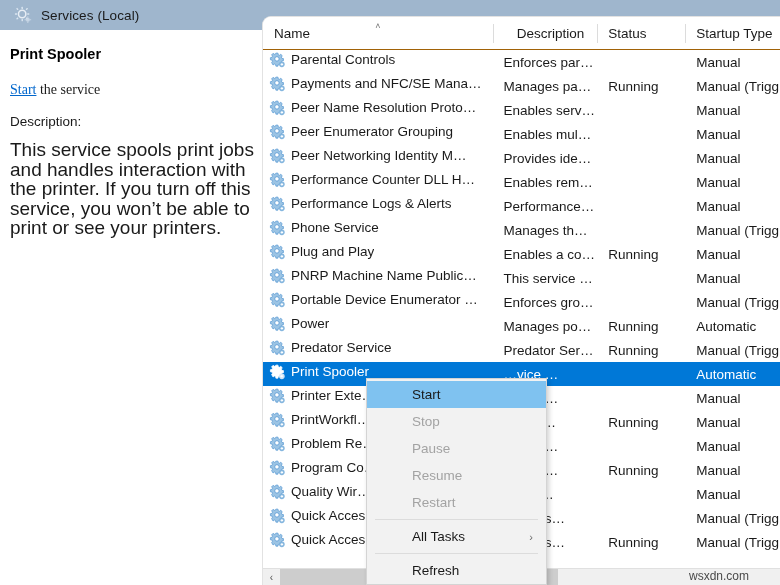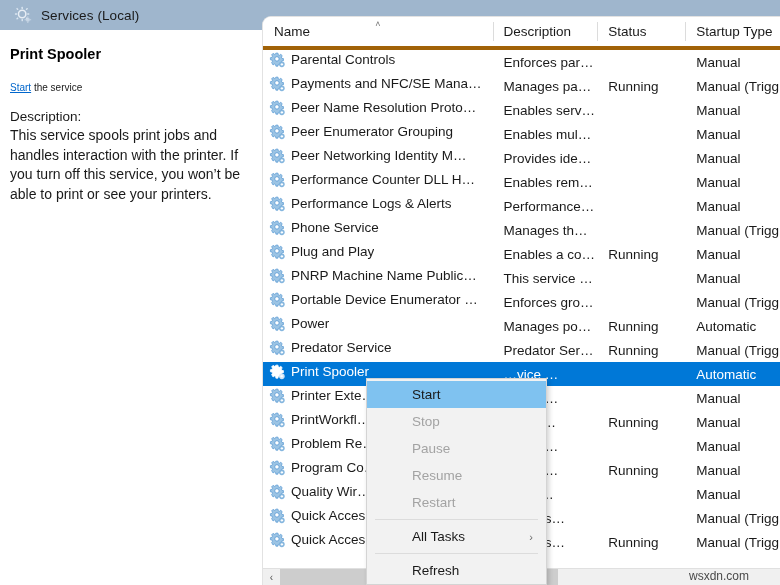--- a/index.html
+++ b/index.html
@@ -32,64 +32,64 @@
   .leftpane {
     position: absolute; left: 0; top: 30px; width: 262px; height: 555px;
     background: #ffffff;
     padding: 12px 10px 0 10px;
   }
   .svc-title {
     font-size: 14.5px; font-weight: bold; color: #000;
     margin: 4px 0 0 0;
   }
   .action-line {
-    margin-top: 20px; font-size: 10px; color: #1a1a1a;
+    margin-top: 20px; font-size: 14px; color: #1a1a1a; font-family: Liberation Serif, serif;
   }
   .link {
     color: #0066cc; text-decoration: underline; cursor: pointer;
   }
   .desc-label {
     margin-top: 16px; font-size: 13.5px; color: #1a1a1a;
   }
   .desc-body {
-    margin-top: 2px; font-size: 14px; color: #1a1a1a; line-height: 19.5px;
+    margin-top: 11px; font-size: 19px; color: #1a1a1a; line-height: 19.5px;
     width: 244px;
   }
 
   
   .rightpane {
     position: absolute; left: 262px; top: 16px; width: 518px; height: 569px;
     background: #ffffff;
     border-top-left-radius: 9px;
     border-left: 1px solid #e2e2e2;
     border-top: 1px solid #e2e2e2;
     overflow: hidden;
   }
   .col-head {
     position: relative; height: 33px; background: #ffffff;
     display: flex; align-items: center;
-    border-bottom: 4px solid #a16207;
+    border-bottom: 1px solid #a16207;
   }
   .ch {
     position: relative; height: 33px; display: flex; align-items: center;
     font-size: 13.5px; color: #1a1a1a;
     padding-left: 11px;
   }
   .ch + .ch::before {
     content: ""; position: absolute; left: 0; top: 7px;
     width: 1px; height: 19px; background: #dcdcdc;
   }
   .sort-caret {
     position: absolute; left: 50%; top: 5px; transform: translateX(-50%);
     font-size: 9px; color: #777; line-height: 1;
   }
 
   
   .c-name   { width: 230px; }
-  .c-desc   { width: 105px; }
+  .c-desc   { width: 105px; justify-content: center; }
   .c-stat   { width: 88px; }
   .c-start  { width: 95px; }
 
   .rows { position: relative; }
   .row {
     position: relative; height: 24px; display: flex; align-items: center;
     font-size: 13.5px; color: #1a1a1a; white-space: nowrap;
   }
   .row.sel { background: #0078d7; color: #ffffff; }
   .cell { overflow: hidden; padding-left: 11px; }

